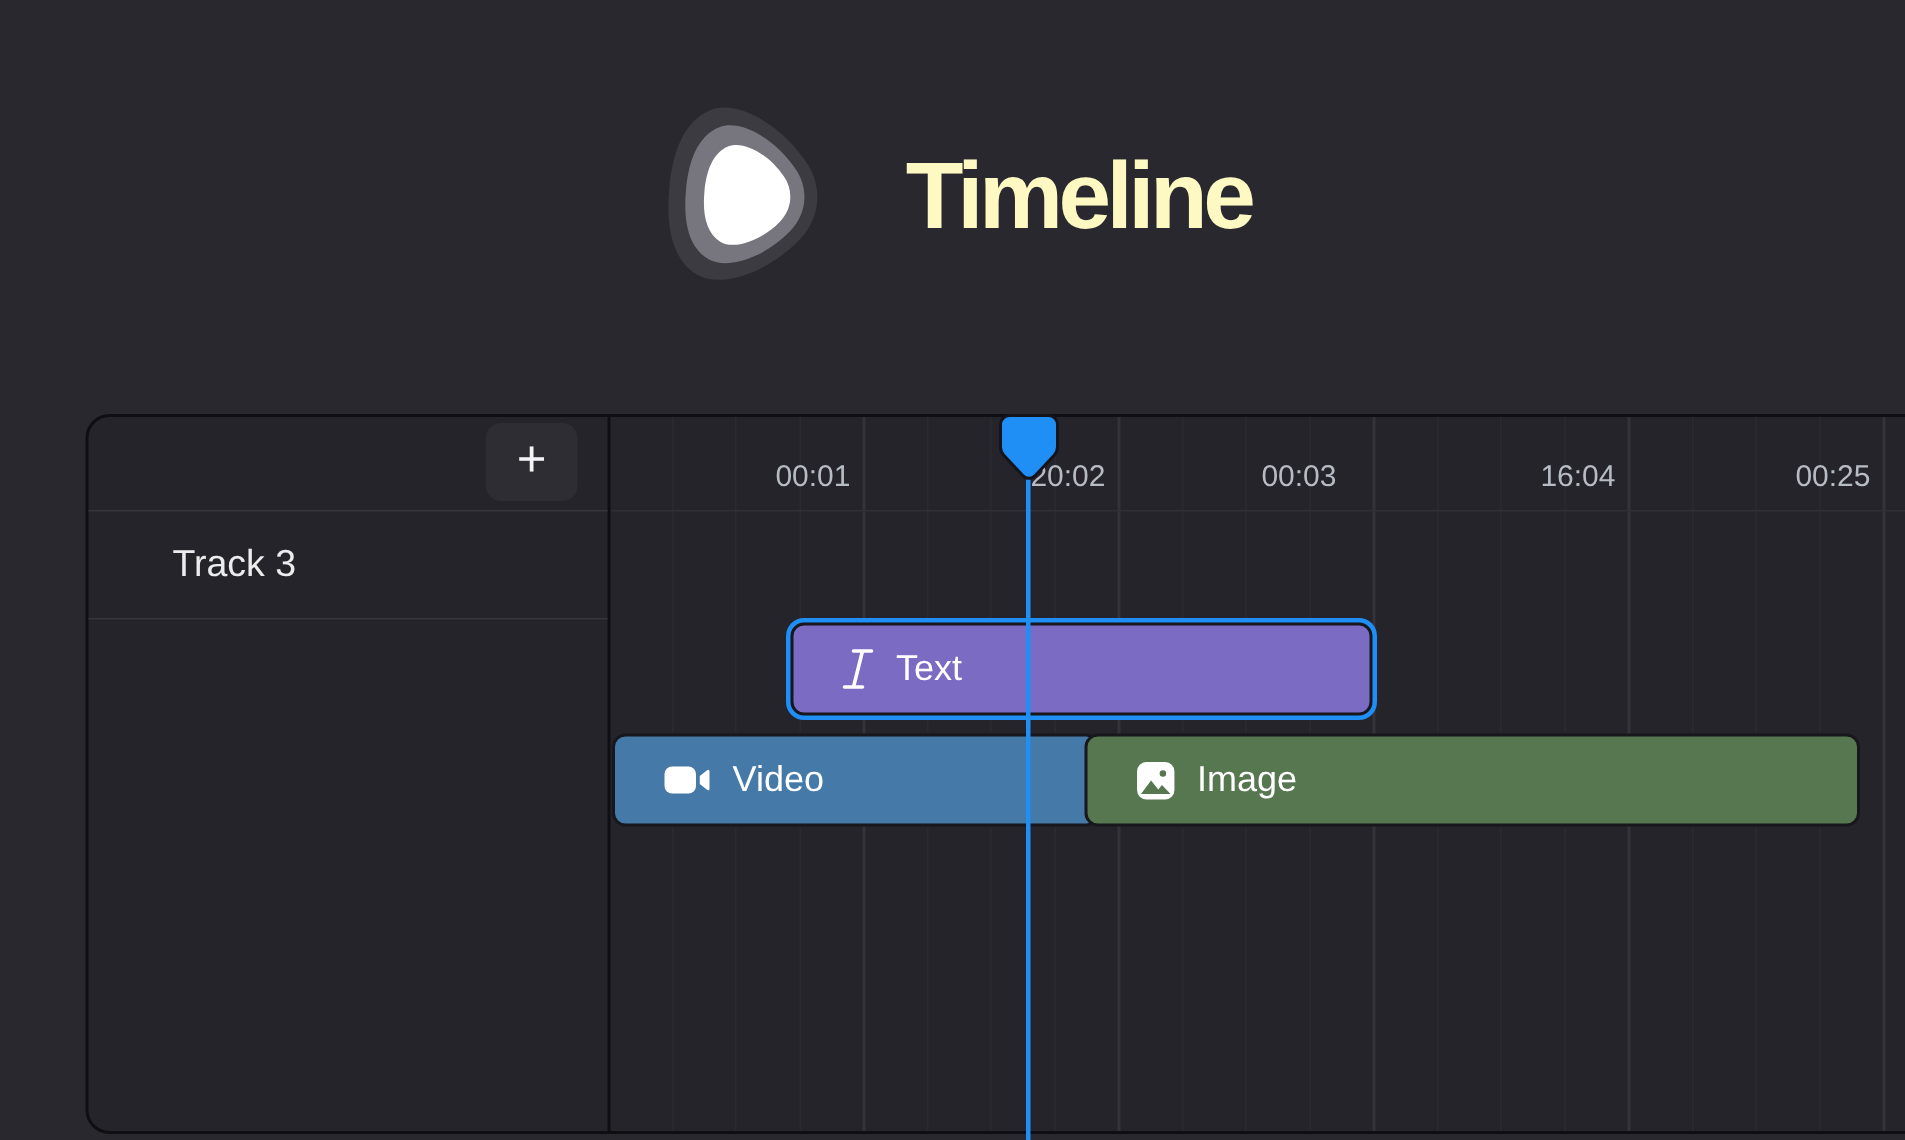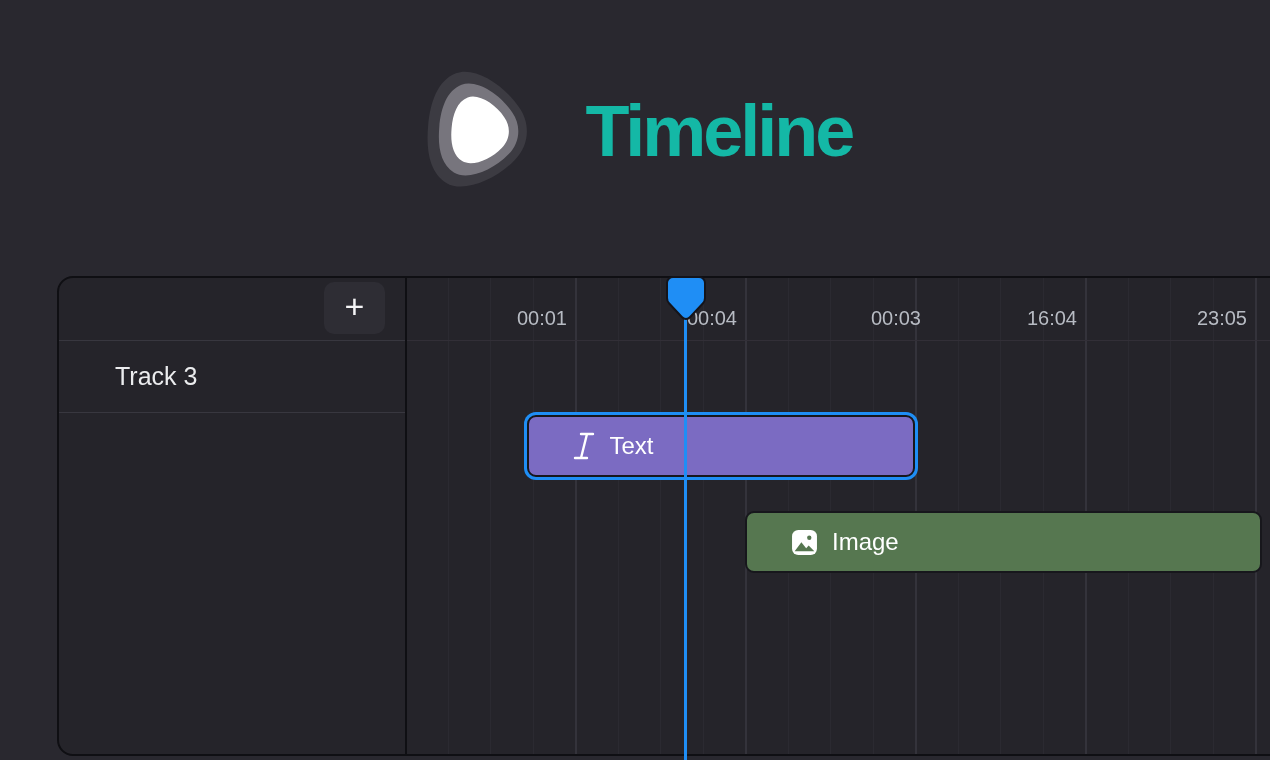--- a/index.html
+++ b/index.html
@@ -22,22 +22,22 @@
   .header {
     position: absolute;
     top: 64px; left: 0;
     width: 100%;
     display: flex;
     justify-content: center;
     align-items: center;
     gap: 36px;
   }
   .app-title {
-    color: #14b8a6;
-    font-size: 72px;
+    color: #fef9c3;
+    font-size: 63px;
     font-weight: 700;
     letter-spacing: -3px;
     line-height: 1;
   }
   
   .panel {
     position: absolute;
     left: 57px; top: 276px;
     width: 1240px; height: 480px;
     background: var(--panel-bg);
@@ -109,21 +109,21 @@
   .gridline.minor { width: 1px; background: var(--grid-minor); }
   
   .clip {
     position: absolute;
     height: 62px;
     box-sizing: border-box;
     border: 2px solid #17171c;
     border-radius: 9px;
     display: flex;
     align-items: center;
-    padding-left: 44px;
+    padding-left: 32px;
     gap: 14px;
     color: #ffffff;
     font-size: 24px;
     z-index: 2;
     cursor: grab;
   }
   .clip.selected { box-shadow: 0 0 0 3px var(--accent); }
   .on-track-2 { top: 137px; }
   .on-track-1 { top: 211px; }
   .clip .icon { display: flex; align-items: center; }
@@ -192,37 +192,46 @@
         <div class="gridline minor" style="left: 593px;"></div>
         <div class="gridline minor" style="left: 635.5px;"></div>
         <div class="gridline major" style="left: 678px;"></div>
         <div class="gridline minor" style="left: 720.5px;"></div>
         <div class="gridline minor" style="left: 763px;"></div>
         <div class="gridline minor" style="left: 805.5px;"></div>
         <div class="gridline major" style="left: 848px;"></div>
       </div>
     <div class="ruler" id="ruler">
         <div class="ruler-label" style="left: 50px;">00:01</div>
-        <div class="ruler-label" style="left: 220px;">00:04</div>
-        <div class="ruler-label" style="left: 404px;">00:03</div>
+        <div class="ruler-label" style="left: 220px;">20:02</div>
+        <div class="ruler-label" style="left: 374px;">00:03</div>
         <div class="ruler-label" style="left: 560px;">16:04</div>
-        <div class="ruler-label" style="left: 730px;">23:05</div>
+        <div class="ruler-label" style="left: 730px;">00:25</div>
       </div>
 
     <div class="clip on-track-2 selected" style="left: 120.4px; width: 387.6px; background: rgb(123, 107, 194);">
       <span class="icon">
         <svg width="22" height="28" viewBox="0 0 22 28">
           <path d="M8 2 H20 M2 26 H14 M14 2 L8 26" stroke="#ffffff" stroke-width="2.4" stroke-linecap="round" fill="none"></path>
         </svg>
       </span>
       <span>Text</span>
     </div>
 
-
-    <div class="clip on-track-1" style="left: 338px; width: 516.8px; background: rgb(86, 119, 80); margin-top: 22px;">
+    <div class="clip on-track-1" style="left: 1.4px; width: 324.7px; background: rgb(69, 121, 168);">
+      <span class="icon">
+        <svg width="32" height="24" viewBox="0 0 32 24">
+          <rect x="1" y="3" width="21" height="18" rx="5" fill="#ffffff"></rect>
+          <path d="M24.5 9.4 L29.2 5.6 C30.3 4.7 31 5.1 31 6.4 V17.6 C31 18.9 30.3 19.3 29.2 18.4 L24.5 14.6 Z" fill="#ffffff"></path>
+        </svg>
+      </span>
+      <span>Video</span>
+    </div>
+
+    <div class="clip on-track-1" style="left: 316px; width: 516.8px; background: rgb(86, 119, 80);">
       <span class="icon">
         <svg width="27" height="27" viewBox="0 0 26 26">
           <rect x="1" y="1" width="24" height="24" rx="6" fill="#ffffff"></rect>
           <circle class="carve" cx="17.6" cy="8.4" r="2.1" fill="#567750"></circle>
           <path class="carve" d="M3.5 21.5 L10 12.8 L14.6 18.6 L17 15.8 L22.5 21.5 Z" fill="#567750"></path>
         </svg>
       </span>
       <span>Image</span>
     </div>
 

